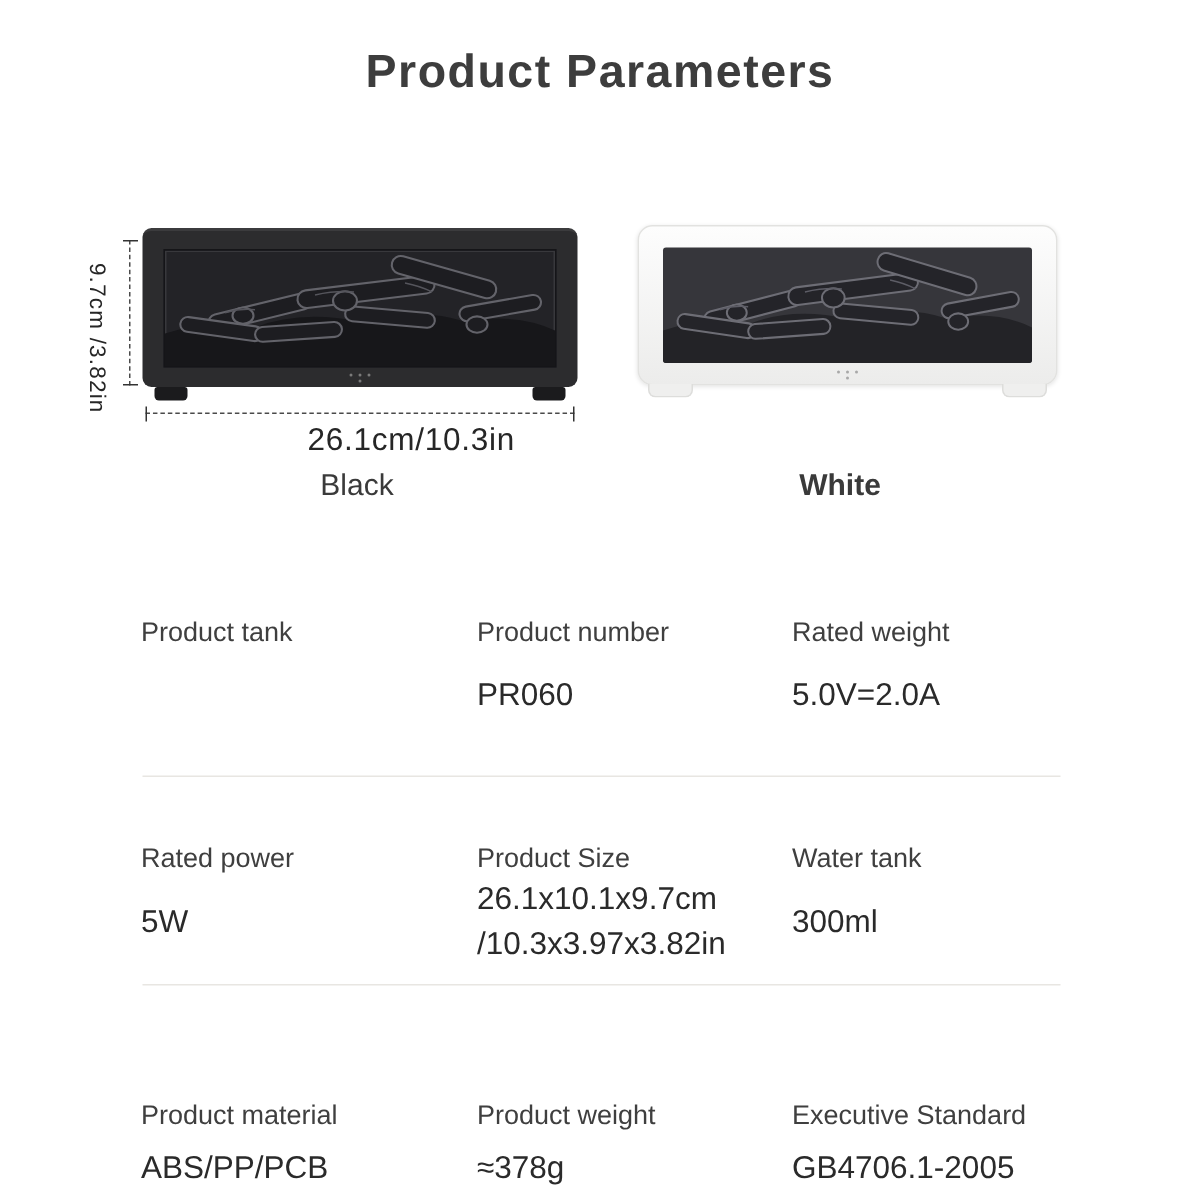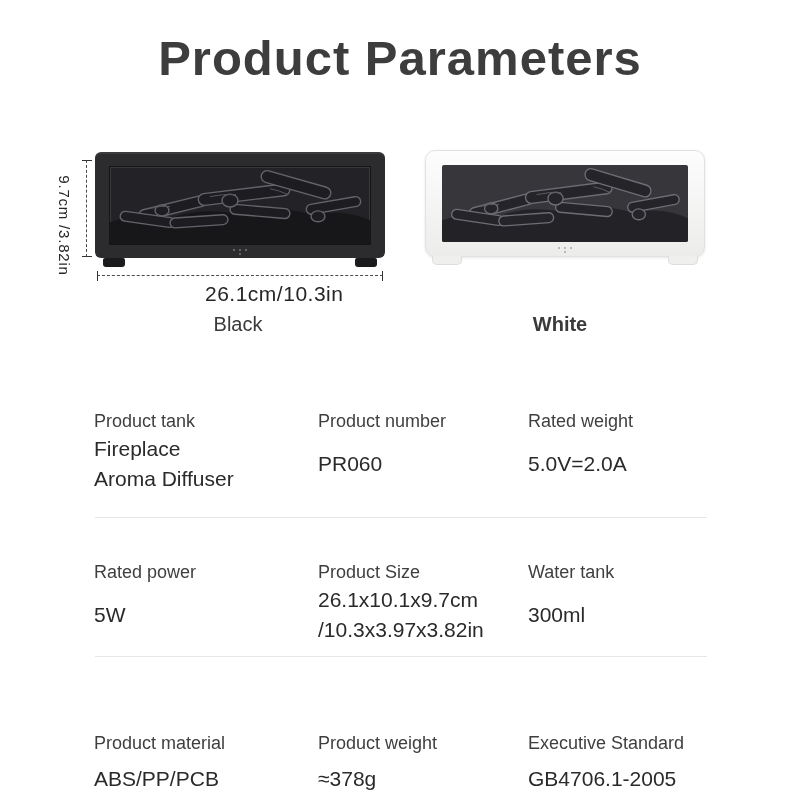--- a/index.html
+++ b/index.html
@@ -1,21 +1,21 @@
 <!DOCTYPE html>
 <html><head>
 <meta charset="utf-8">
 <style>
   html,body{margin:0;padding:0;background:#fff;}
   .page{position:relative;width:800px;height:800px;background:#ffffff;overflow:hidden;
         font-family:"Liberation Sans", sans-serif;color:#2d2d2d;}
 
   
   .title{position:absolute;top:30px;left:0;width:800px;text-align:center;
-         font-size:49px;font-weight:700;color:#3d3d3d;letter-spacing:1px;}
+         font-size:31px;font-weight:700;color:#3d3d3d;letter-spacing:1px;}
 
   
   .device{position:absolute;}
   .device-black .body{position:relative;width:290px;height:106px;background:#2c2c2e;
       border-radius:6px;border-top:2px solid #3b3b3d;box-sizing:border-box;}
   .device-black .window{position:absolute;left:14px;right:14px;top:12px;bottom:13px;
       background:#232327;border:1px solid #151518;box-shadow:inset 0 0 0 1px #38383c;overflow:hidden;}
   .device-black .foot{position:absolute;bottom:-9px;width:22px;height:9px;background:#1b1b1d;
       border-radius:2px 2px 3px 3px;}
   .device-black .foot.l{left:8px;} .device-black .foot.r{right:8px;}
@@ -162,24 +162,20 @@
 
   <div class="hdim"></div>
   <div class="hdim-label">26.1cm/10.3in</div>
 
   <div class="variant-label black">Black</div>
   <div class="variant-label white">White</div>
 
   <div class="spec-row r1">
     <div class="spec-cell">
       <div class="spec-label">Product tank</div>
-      <div class="spec-value">
-          <span>Fireplace
-Aroma Diffuser</span>
-        </div>
     </div>
     <div class="spec-cell">
       <div class="spec-label">Product number</div>
       <div class="spec-value">
           <span>PR060</span>
         </div>
     </div>
     <div class="spec-cell">
       <div class="spec-label">Rated weight</div>
       <div class="spec-value">

